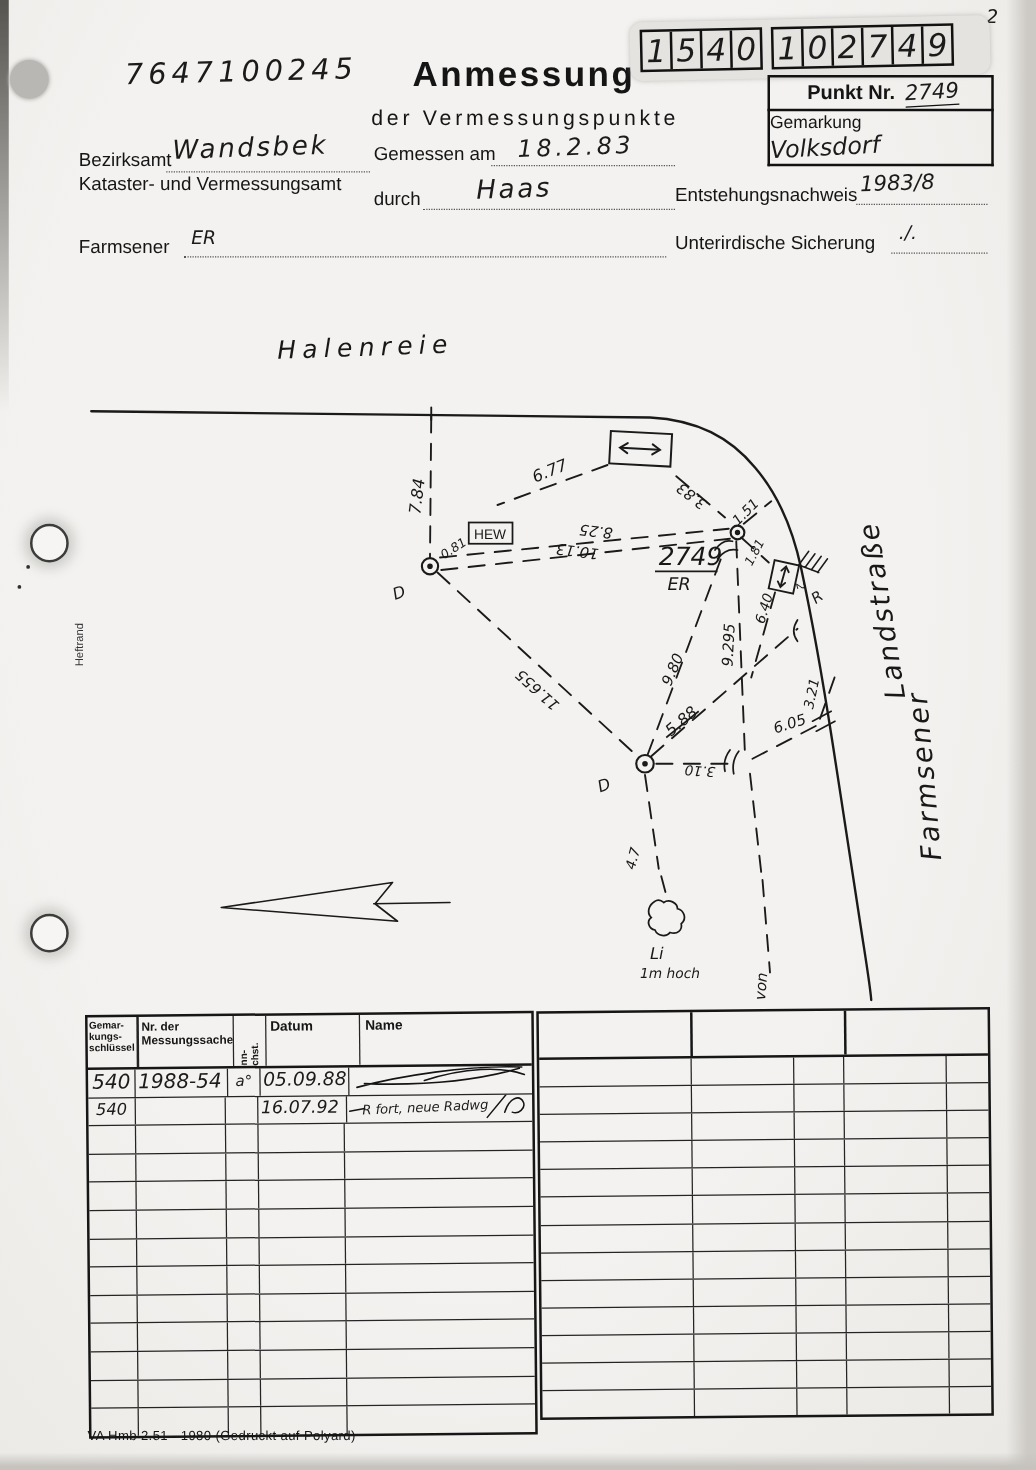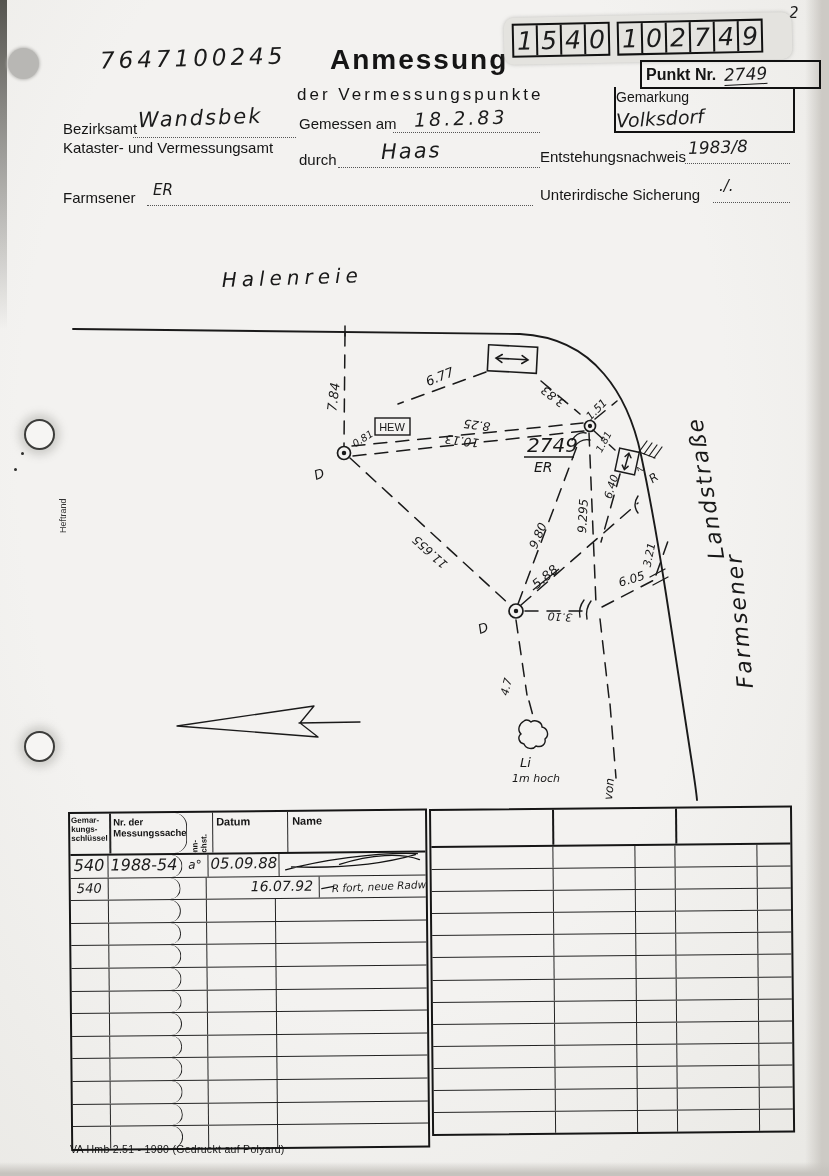--- a/index.html
+++ b/index.html
@@ -21,32 +21,32 @@
   .speck{width:3px;height:3px;border-radius:50%;background:#2e2e2c;}
   #gray-dot{left:8px;top:48px;width:31px;height:31px;border-radius:50%;background:#b8b7b4;box-shadow:0 0 3px 1px #bdbcb9;}
   
   #sticker{left:504px;top:15px;width:288px;height:47px;background:#e4e3df;border-radius:10px;
            transform:rotate(-1.2deg);box-shadow:0 0 4px rgba(140,140,135,.5);}
   .digitrow{position:absolute;top:6px;display:flex;border:2.5px solid #111;}
   .digitcell{width:22px;height:30px;border-left:2px solid #111;display:flex;align-items:center;justify-content:center;
              font-size:25px;}
   .digitcell:first-child{border-left:none;}
   
-  #punkt-box{left:640px;top:60px;width:177px;height:25px;border:2.5px solid #111;display:flex;align-items:center;background:transparent;}
+  #punkt-box{left:614px;top:60px;width:177px;height:25px;border:2.5px solid #111;display:flex;align-items:center;background:transparent;justify-content:center;}
   #gemarkung-box{left:614px;top:87px;width:177px;height:44px;border:2.5px solid #111;border-top-width:0;text-align:left;}
   
   #tbl-left{left:68px;top:812px;width:355px;border:2px solid #161616;transform:rotate(-0.55deg);transform-origin:left top;background:rgba(255,255,255,0.0);}
   #tbl-right{left:429px;top:809px;width:359px;border:2px solid #161616;transform:rotate(-0.55deg);transform-origin:left top;}
   .trow{display:flex;border-bottom:1px solid #242424;}
   .trow:last-child{border-bottom:none;}
   .tcell{border-right:1px solid #242424;overflow:hidden;position:relative;}
   .tcell:last-child{border-right:none;}
   .hdr{font-weight:bold;}
   
-  .lc1{width:37px;} .lc2{width:71px;border-radius:13px;} .lc3{width:25px;} .lc4{width:68px;} .lc5{flex:1;}
+  .lc1{width:37px;} .lc2{width:71px;} .lc3{width:25px;} .lc4{width:68px;} .lc5{flex:1;}
   .lrow{height:21.6px;}
   
   .rc1{width:121px;} .rc2{width:81px;} .rc3{width:39px;} .rc4{width:81px;} .rc5{flex:1;}
   .rrow{height:21.1px;}
   .rhcell{width:121px;border-right:2px solid #161616;}
   svg text{font-family:"DejaVu Sans",sans-serif;font-style:italic;fill:#181818;}
   svg .printed{font-family:"Liberation Sans",sans-serif;font-style:normal;}
 </style>
 </head>
 <body>
@@ -248,21 +248,21 @@
         <svg width="145" height="22" viewBox="0 0 145 22" style="position:absolute;left:0;top:-2px;">
           <path d="M6,18 C40,9 95,1 138,3 M12,15 C55,17 100,14 136,4 M60,13 C92,3 122,2 140,9" stroke="#141414" stroke-width="1.3" fill="none" stroke-linecap="round"></path>
         </svg>
       </div>
     </div>
 
     <div class="trow lrow">
       <div class="tcell lc1 hand" style="font-size:13px;text-align:center;padding-top:2px;">540</div>
       <div class="tcell lc2"></div>
       <div class="tcell lc3"></div>
-      <div class="tcell lc4 hand" style="font-size:14px;padding-left:2px;padding-top:1px;margin-left:42px;">16.07.92</div>
+      <div class="tcell lc4 hand" style="font-size:14px;padding-left:2px;padding-top:1px;">16.07.92</div>
       <div class="tcell lc5">
         <span class="hand" style="font-size:10.5px;position:absolute;left:12px;top:4px;white-space:nowrap;transform:rotate(-2deg);">R fort, neue Radwg</span>
         <svg width="145" height="24" viewBox="0 0 145 24" style="position:absolute;left:0;top:-2px;">
           <path d="M2,14 L14,12 M112,20 L128,1 M126,16 C130,4 138,2 141,8 C143,13 137,18 132,16" stroke="#141414" stroke-width="1.2" fill="none" stroke-linecap="round"></path>
         </svg>
       </div>
     </div>
 
     <div class="trow lrow">
         <div class="tcell lc1"></div>

